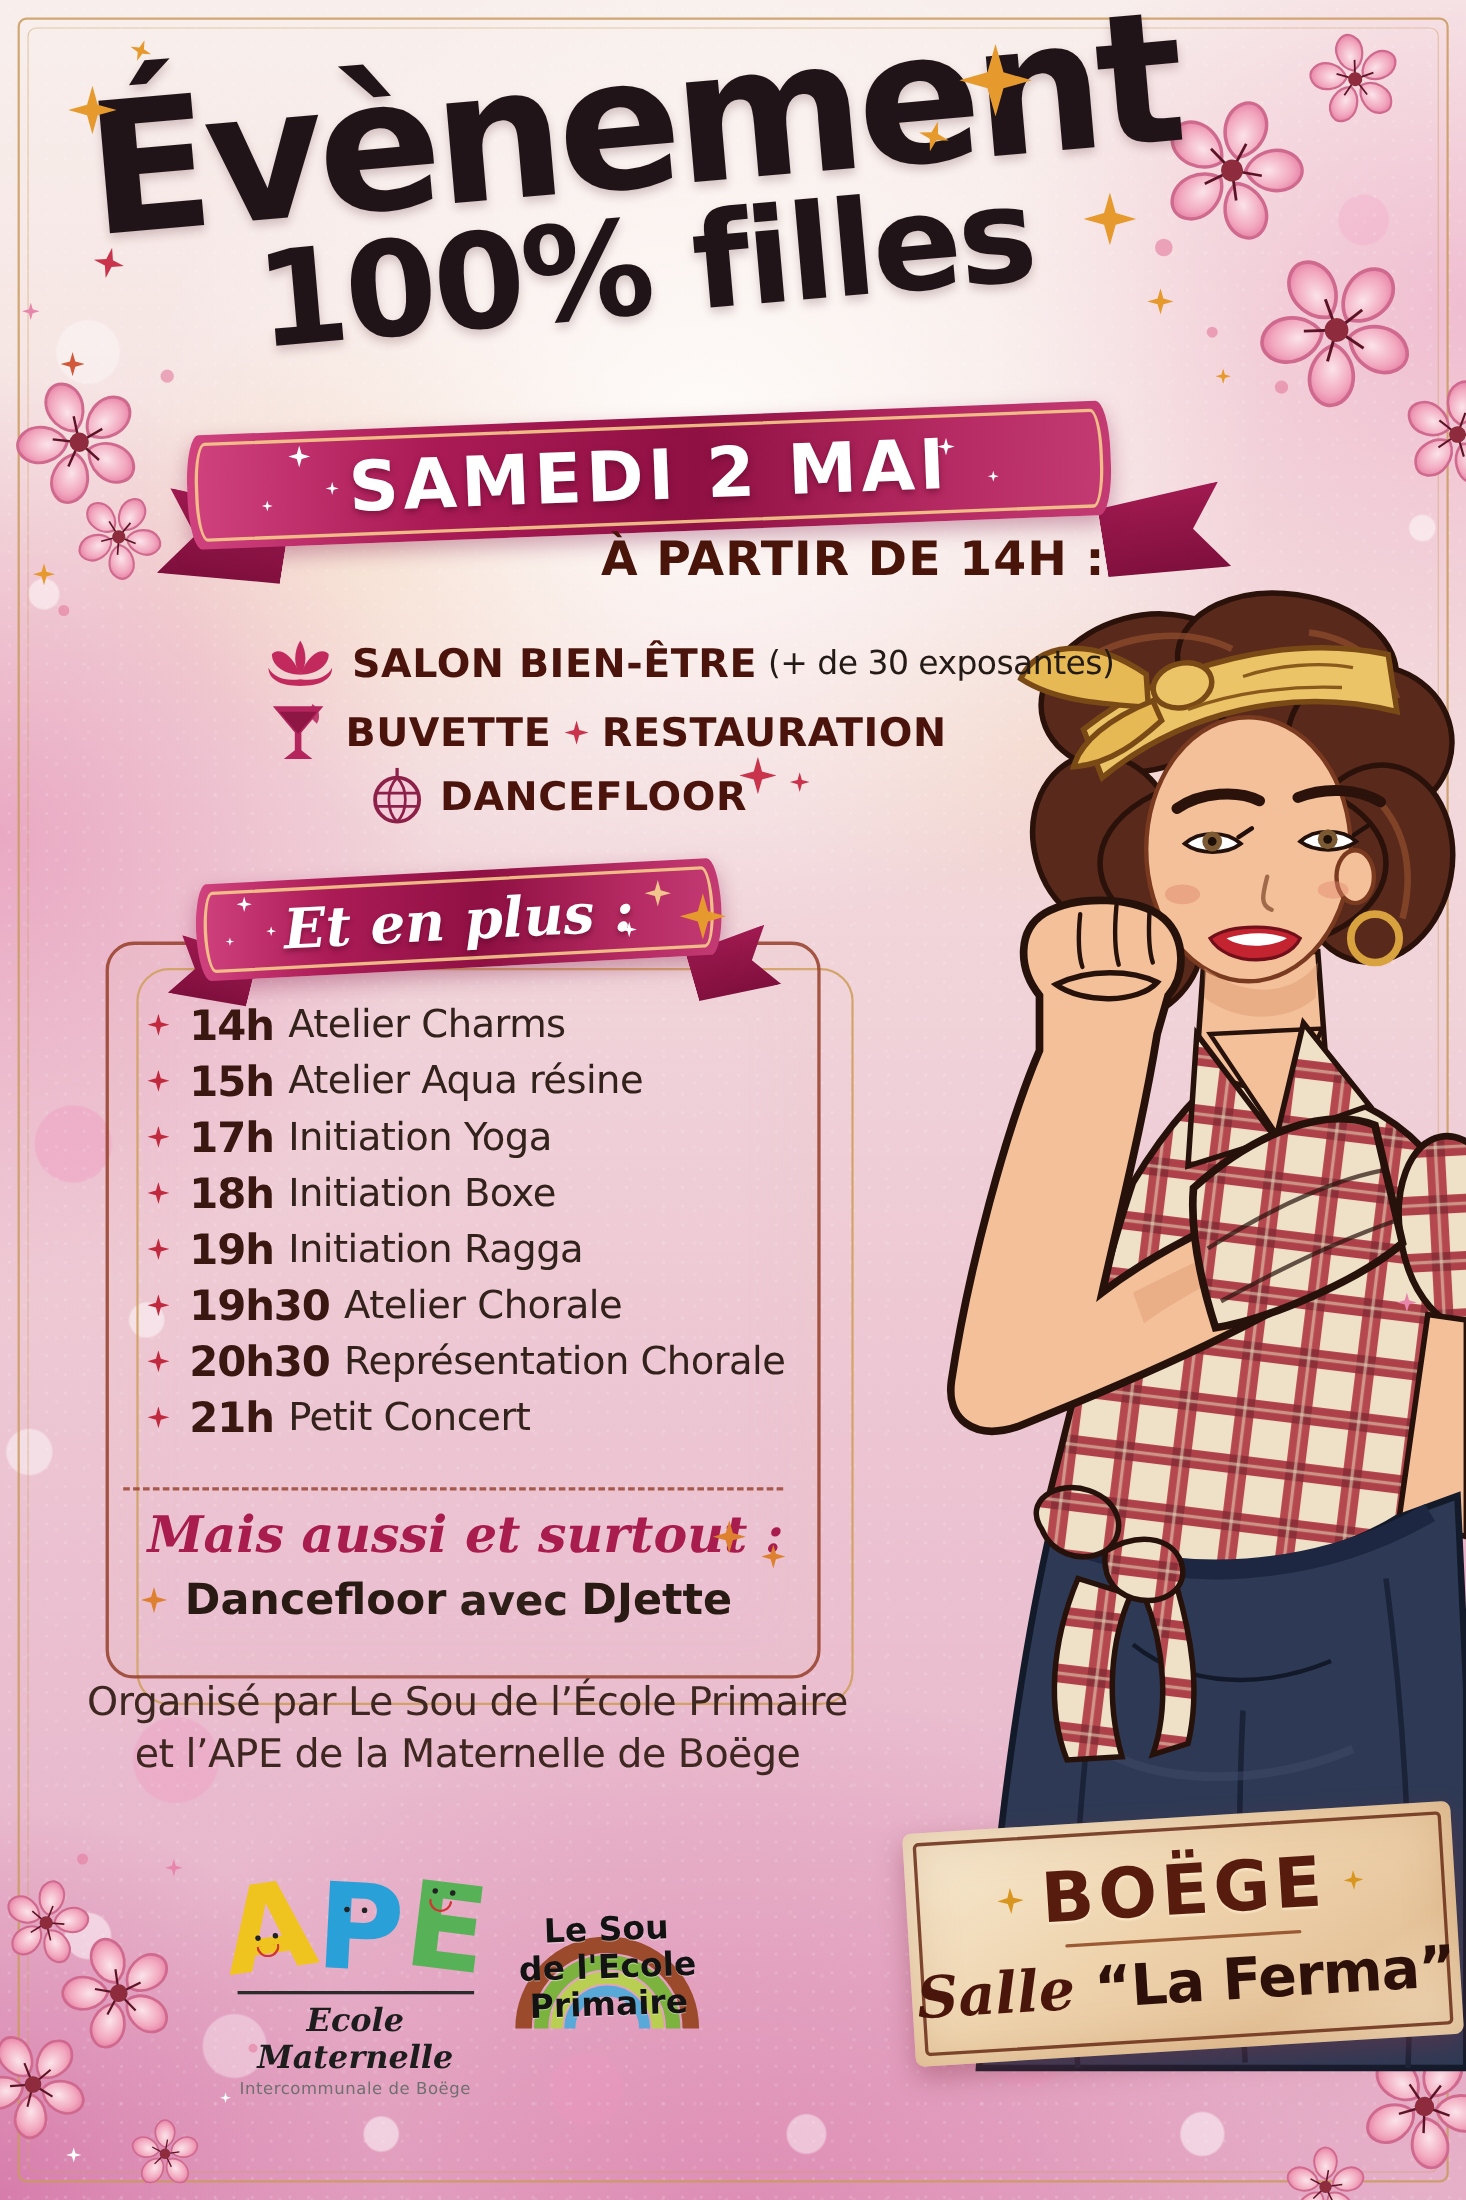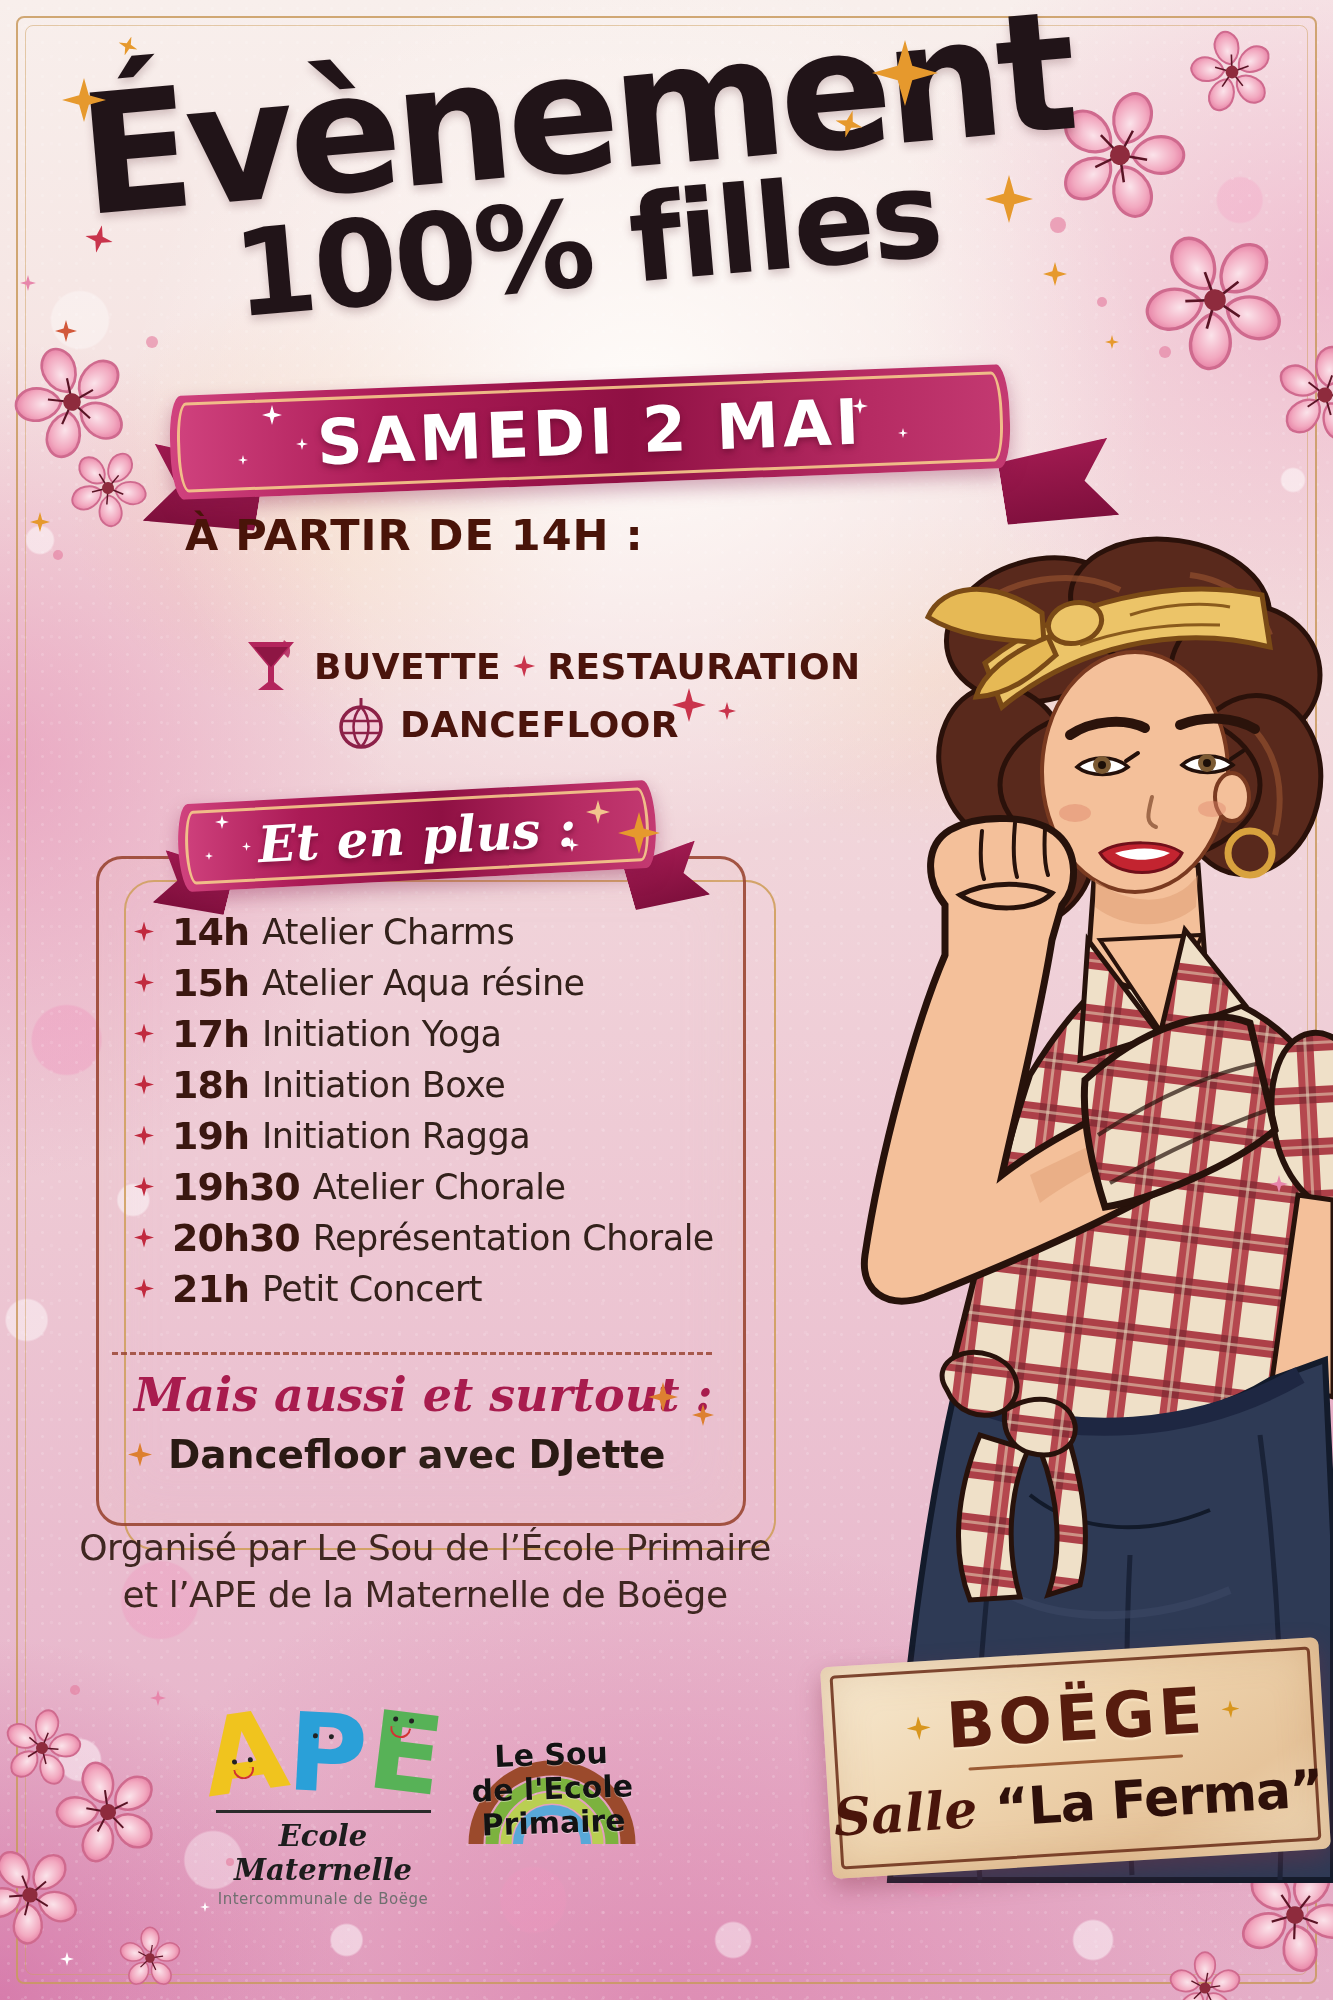--- a/index.html
+++ b/index.html
@@ -65,21 +65,21 @@
   .tail{position:absolute;background:linear-gradient(180deg,#a01a50,#7e0f3c);z-index:4;}
   .tail.left{clip-path:polygon(0 0,100% 10%,100% 90%,0 100%,26% 50%);}
   .tail.right{clip-path:polygon(0 10%,100% 0,74% 50%,100% 100%,0 90%);}
   #samedi-band{left:170px;top:380px;width:840px;height:104px;transform:rotate(-2.2deg);}
   #samedi-band .ribbon-text{font-size:63px;font-weight:bold;letter-spacing:4px;
     text-shadow:0 3px 6px rgba(90,10,40,.55);}
   #plus-band{left:178px;top:792px;width:478px;height:88px;transform:rotate(-3deg);}
   #plus-band .ribbon-text{font-family:"DejaVu Serif","Liberation Serif",serif;font-style:italic;
     font-weight:bold;font-size:50px;text-shadow:0 3px 5px rgba(90,10,40,.55);}
   
-  #intro-heading{position:absolute;left:185px;top:510px;width:820px;text-align:left;
+  #intro-heading{position:absolute;left:185px;top:484px;width:820px;text-align:right;
     font-size:43px;font-weight:bold;color:#491409;letter-spacing:1px;z-index:5;}
   .intro-row{position:absolute;display:flex;align-items:center;z-index:5;}
   .intro-label{font-size:36px;font-weight:bold;color:#4a140c;letter-spacing:.5px;}
   .intro-note{font-size:30px;color:#241a16;margin-left:10px;letter-spacing:-.5px;}
   .intro-icon{flex:0 0 auto;}
   
   #frame-gold{position:absolute;left:124px;top:880px;width:648px;height:666px;
     border:2.5px solid rgba(207,159,92,.9);border-radius:30px;z-index:3;}
   #frame-maroon{position:absolute;left:96px;top:856px;width:644px;height:664px;
     border:3.5px solid rgba(154,70,50,.9);border-radius:26px;z-index:3;
@@ -242,20 +242,32 @@
 
   <div class="tail left" style="left:148px;top:452px;width:112px;height:78px;transform:rotate(9deg);"></div>
   <div class="tail right" style="left:1002px;top:446px;width:112px;height:78px;transform:rotate(-9deg);"></div>
   <div class="ribbon-band" id="samedi-band">
     <div class="face"></div>
     <div class="ribbon-text">SAMEDI 2 MAI</div>
   </div>
 
   <div id="intro-heading">À PARTIR DE 14H :</div>
 
+  <div class="intro-row" style="left:242px;top:580px;">
+    <svg class="intro-icon" width="62" height="46" viewBox="0 0 60 44">
+      <g fill="#c22a5e">
+        <path d="M30 2 C36 12 36 24 30 32 C24 24 24 12 30 2Z"></path>
+        <path d="M30 32 C22 12 10 8 5 14 C5 24 16 32 30 32Z"></path>
+        <path d="M30 32 C38 12 50 8 55 14 C55 24 44 32 30 32Z"></path>
+        <path d="M30 36 C16 38 6 34 2 26 C2 36 12 42 30 42 C48 42 58 36 58 26 C54 34 44 38 30 36Z"></path>
+      </g>
+    </svg>
+    <span class="intro-label" style="margin-left:16px;">SALON BIEN-ÊTRE</span>
+    <span class="intro-note">(+ de 30 exposantes)</span>
+  </div>
 
   <div class="intro-row" style="left:244px;top:638px;">
     <svg class="intro-icon" width="54" height="56" viewBox="0 0 54 56">
       <g fill="#b3255c">
         <path d="M4 4 L50 4 L30 28 L30 44 L40 52 L14 52 L24 44 L24 28 Z"></path>
         <path d="M40 2 C46 6 48 14 44 20 L36 12 Z" opacity=".85"></path>
       </g>
       <path d="M10 9 L44 9 L27 29 Z" fill="#8e1644"></path>
     </svg>
     <span class="intro-label" style="margin-left:16px;">BUVETTE</span>

